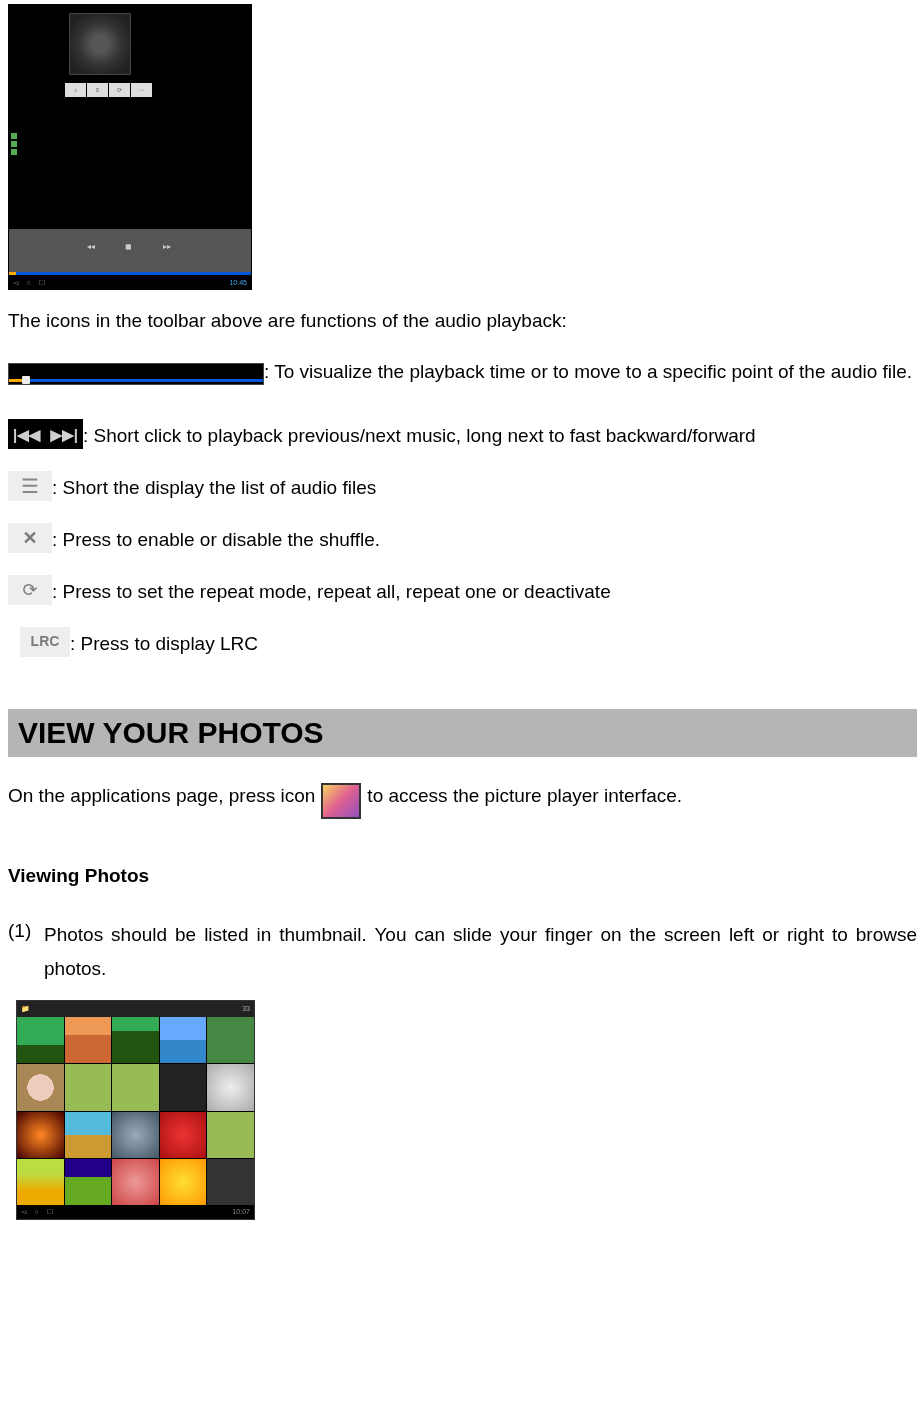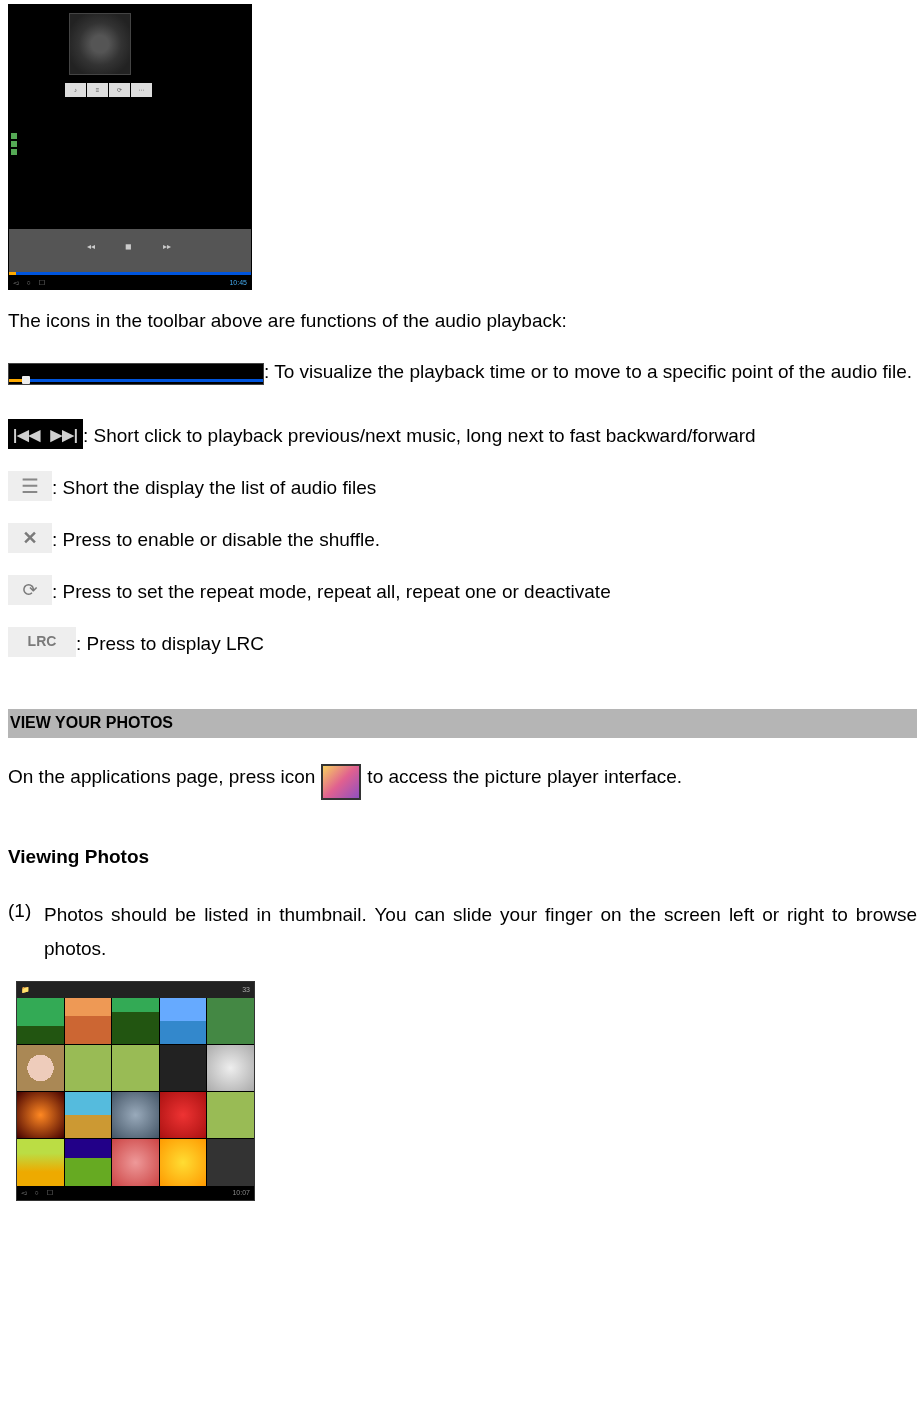--- a/index.html
+++ b/index.html
@@ -200,37 +200,38 @@
       height: 30px;
       background: #eee;
       color: #7a7a7a;
       font-size: 18px;
       display: inline-flex;
       align-items: center;
       justify-content: center;
       vertical-align: middle;
     }
     .lrc-icon {
-      width: 68px;
+      width: 50px;
       height: 30px;
       background: #eee;
       color: #7a7a7a;
       font-size: 14px;
       display: inline-flex;
       align-items: center;
       justify-content: center;
       vertical-align: middle;
       font-weight: bold;
+      margin-left: 12px;
     }
     .section-header {
       background: #b5b5b5;
       font-weight: bold;
-      padding: 3px 2px;
+      padding: 3px 10px;
       margin-top: 52px;
-      font-size: 16px;
+      font-size: 30px;
     }
     .photo-intro {
       margin-top: 26px;
       display: flex;
       align-items: flex-start;
     }
     .gallery-icon {
       width: 40px;
       height: 36px;
       background: linear-gradient(135deg, #f7d060 0%, #e06090 50%, #9050c0 100%);

